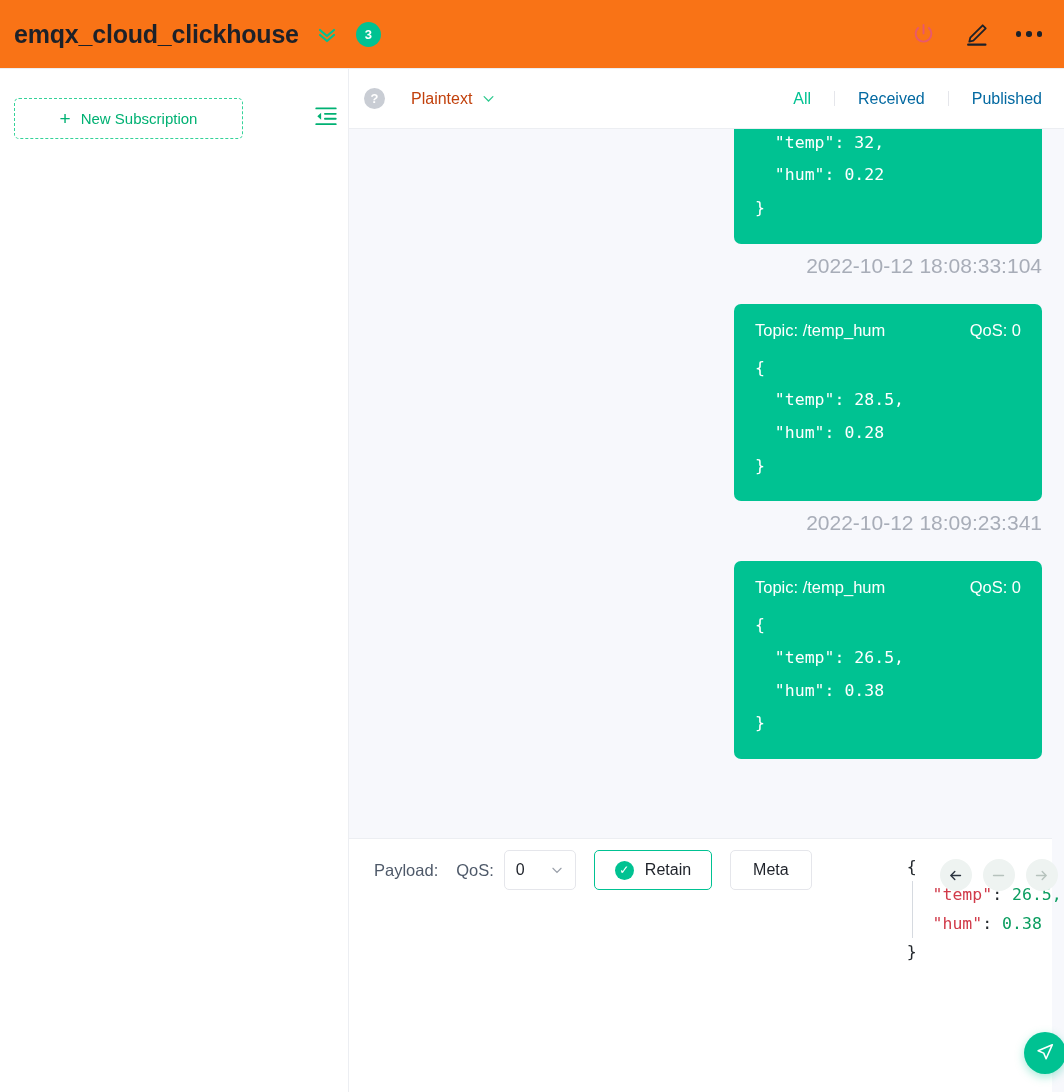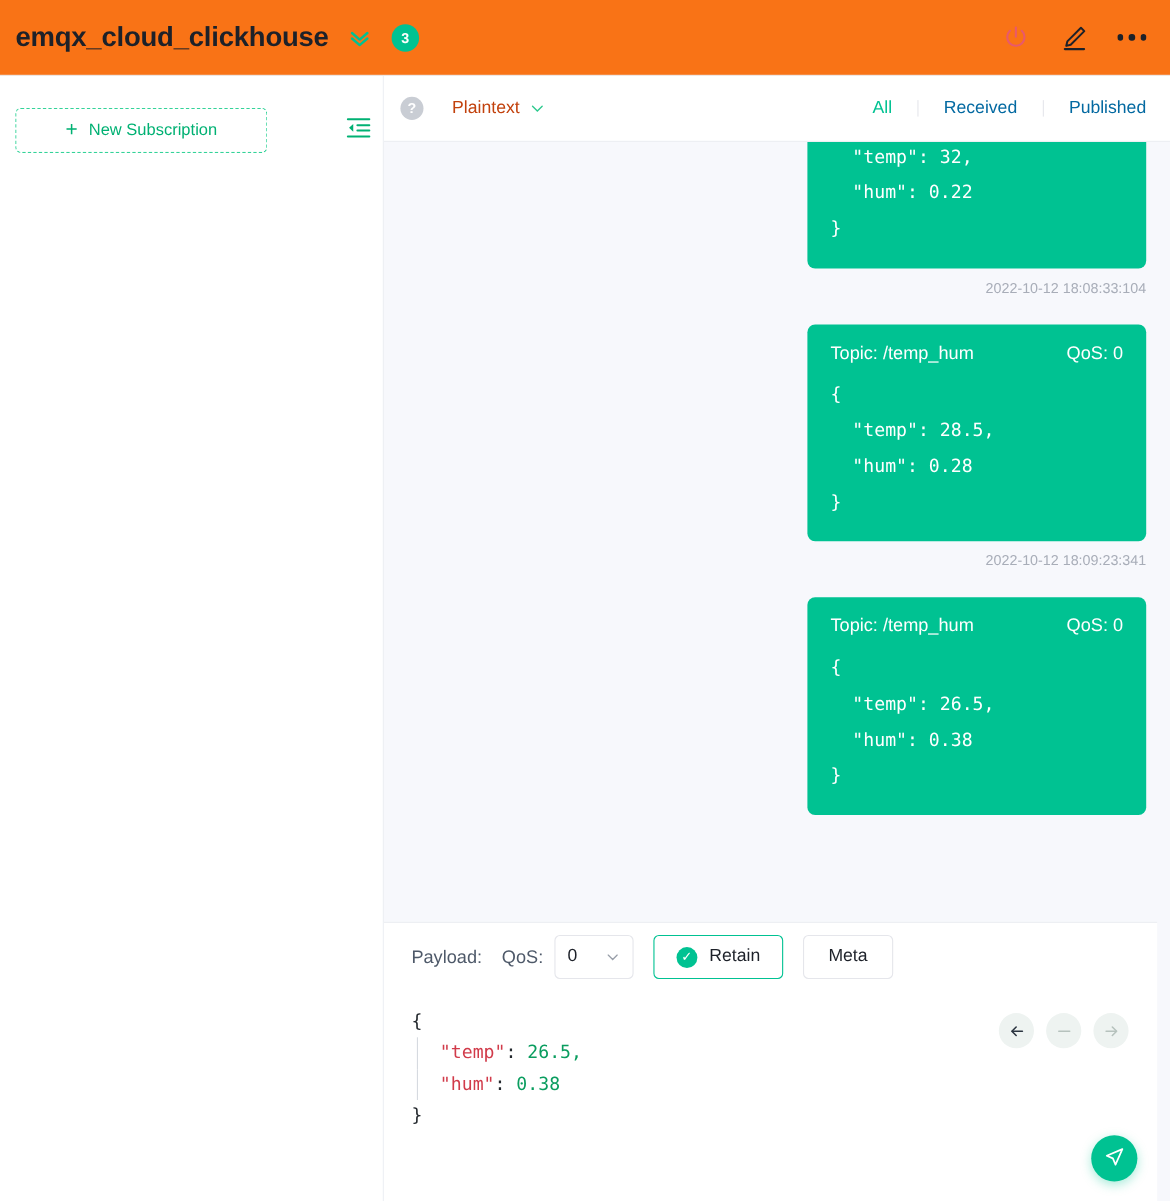--- a/index.html
+++ b/index.html
@@ -103,31 +103,31 @@
     max-width: 310px; min-width: 308px;
   }
   .bubble-head {
     font-size: 16.5px; display: flex; justify-content: space-between;
     gap: 22px; margin-bottom: 12px; white-space: nowrap;
   }
   .bubble-body {
     font-family: "DejaVu Sans Mono", "Liberation Mono", monospace;
     font-size: 16.5px; line-height: 1.98; white-space: pre;
   }
-  .ts { font-size: 13px; color: #a8adb8; margin: 10px 0 26px 0; }
+  .ts { font-size: 21px; color: #a8adb8; margin: 10px 0 26px 0; }
 
   
   .bubble-clip-top { margin-top: -52px; }
 
   
   .publish {
     position: absolute; left: 349px; right: 12px; bottom: 0;
     height: 254px; background: #fff;
     border-top: 1px solid #eceef2;
-    display: flex; flex-direction: column;
+    display: flex; flex-direction: row; gap: 48px;
   }
   .pub-opts {
     height: 62px; flex: 0 0 62px;
     display: flex; align-items: center; gap: 0;
     padding: 0 22px 0 25px;
   }
   .lbl { font-size: 16.5px; color: #4e5969; }
   .sel {
     margin-left: 10px; height: 40px; min-width: 134px;
     border: 1px solid #e5e6eb; border-radius: 5px;

